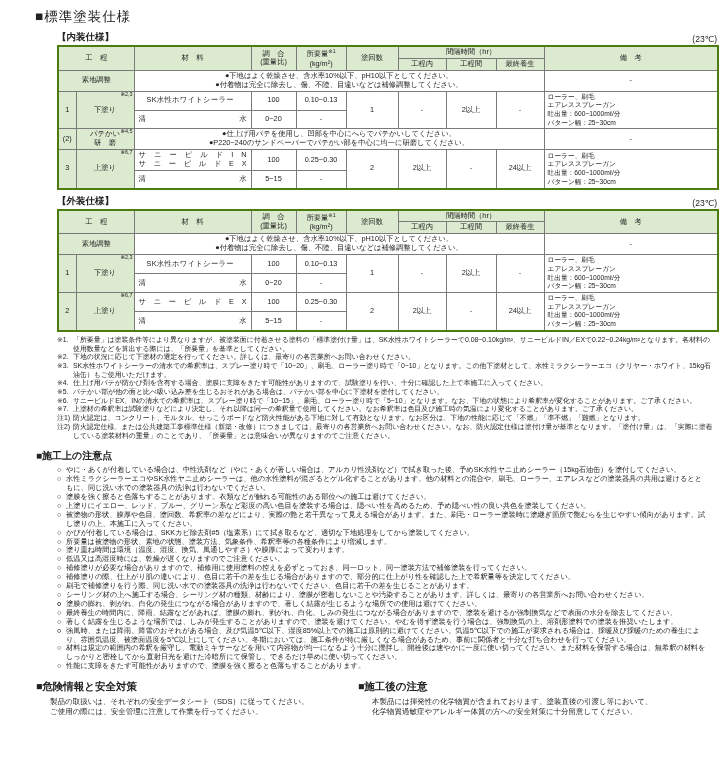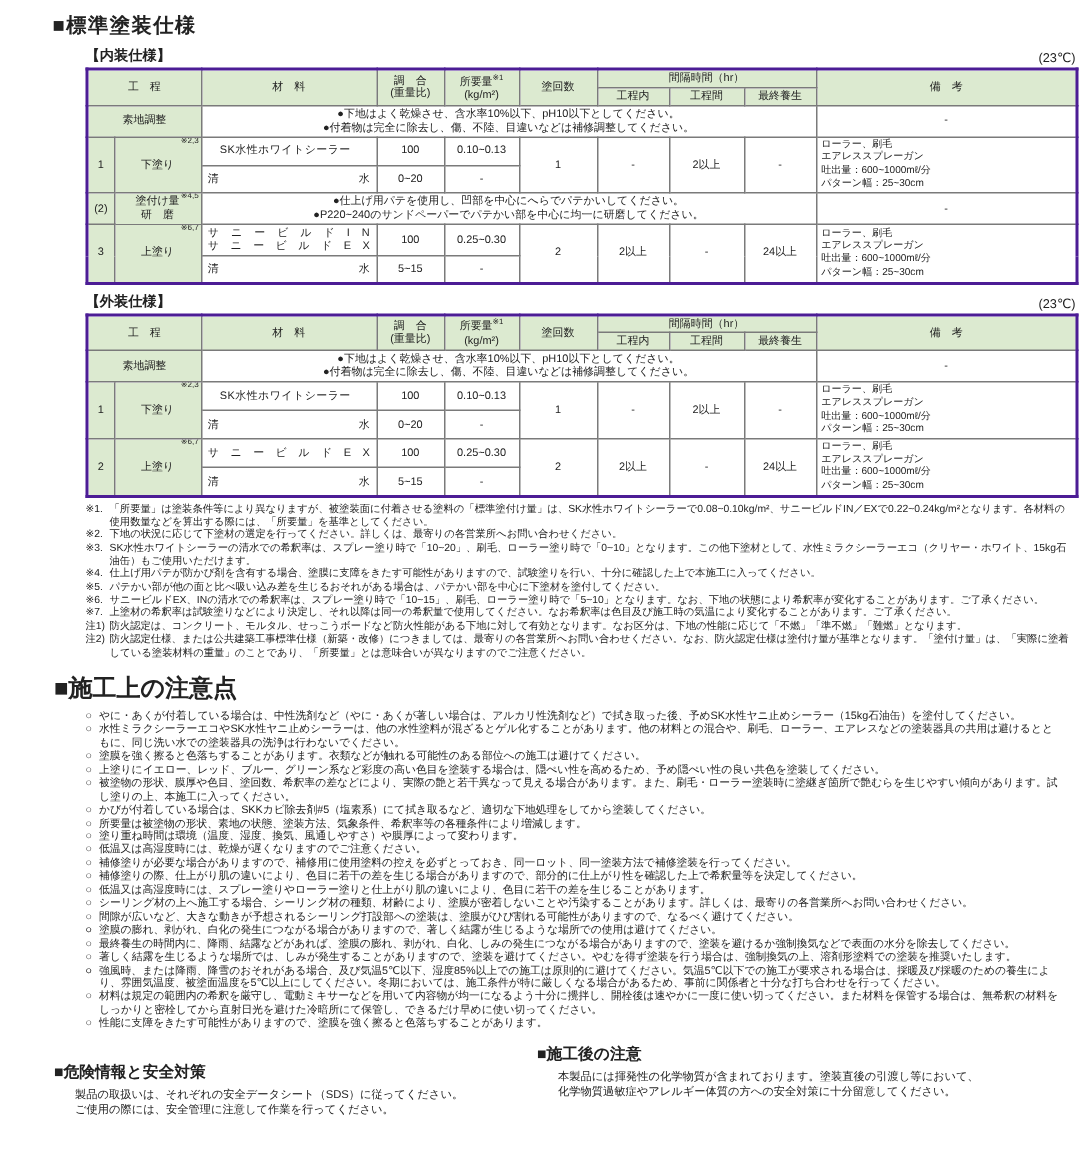--- a/index.html
+++ b/index.html
@@ -1,51 +1,51 @@
 <!DOCTYPE html>
 <html><head>
 <meta charset="utf-8">
 <style>
   html,body{margin:0;padding:0;}
   body{
     width:720px;height:771px;overflow:hidden;background:#ffffff;color:#222;
     font-family:"Liberation Sans","DejaVu Sans",sans-serif;
   }
-  .page-title{font-size:13.5px;font-weight:bold;margin:8px 12px 2px 35px;letter-spacing:1px;}
+  .page-title{font-size:13.5px;font-weight:normal;margin:8px 12px 2px 35px;letter-spacing:1px;}
   .tbl-head{display:flex;justify-content:space-between;align-items:flex-end;margin:5px 0 1px 57px;width:660px;}
   .tbl-label{font-size:9.5px;font-weight:bold;}
   .tbl-temp{font-size:8.5px;}
-  table.spec{border-collapse:collapse;table-layout:fixed;width:660px;margin-left:57px;border:2px solid #4c1d95;}
+  table.spec{border-collapse:collapse;table-layout:fixed;width:660px;margin-left:57px;border:2px solid #4d7c0f;}
   .spec th,.spec td{
     border:1px solid #7a7a7a;font-size:7.3px;line-height:1.22;padding:1px 2px;
     text-align:center;vertical-align:middle;font-weight:normal;overflow:hidden;
   }
   .spec thead tr{height:12px;}
   .green{background:#dcead0;}
   .left{text-align:left;}
   .rel{position:relative;}
   .ref-mark{position:absolute;top:0;right:1px;font-size:5.4px;line-height:1;}
   .sup{font-size:5.2px;vertical-align:super;}
   .mat-line{text-align:left;padding-left:10px;letter-spacing:0.3px;}
   .spread-line{display:flex;justify-content:space-between;padding:0 2px;text-align:left;}
   td.rem{padding-left:3px;}
   td.rem div{text-align:left;font-size:6.7px;line-height:1.3;letter-spacing:0;}
   .mat-row{height:18px;}
   .fnotes{margin:4px 0 0 57px;width:659px;}
   .fn{display:flex;font-size:6.9px;line-height:8.7px;}
   .fn .tag{flex:0 0 16px;}
   .fn .tx{flex:1;}
-  .section-title{font-size:16px;font-weight:bold;margin:9px 0 3px 36px;}
+  .section-title{font-size:10px;font-weight:bold;margin:9px 0 3px 36px;}
   .cautions{margin-left:57px;width:650px;}
   .ci{position:relative;padding-left:9px;font-size:7.2px;line-height:8.9px;}
   .ci .marker{position:absolute;left:0;top:0;}
   .bottom{display:flex;margin:9px 0 0 36px;}
   .bcol h3{font-size:10.5px;font-weight:bold;margin:0 0 3px 0;}
   .bcol p{font-size:7.5px;line-height:1.38;margin:0 0 0 14px;white-space:pre-line;}
-  .bcol.left-col{width:322px;margin-top:12px;}
+  .bcol.left-col{width:322px;}
   .bcol.right-col{width:356px;}
 </style>
 </head>
 <body>
 
 <div class="page-title">■標準塗装仕様</div>
 
 <div class="tbl-head">
   <span class="tbl-label">【内装仕様】</span>
   <span class="tbl-temp">(23℃)</span>
@@ -124,21 +124,21 @@
               <span>水</span>
             </div>
           </td>
           <td>0~20</td>
           <td>-</td>
         </tr>
         <tr>
           <td class="green">(2)</td>
           <td class="green rel">
             <span class="ref-mark">※4,5</span>
-            <div>塗付け量</div>
+            <div>パテかい</div>
             <div>研　磨</div>
           </td>
           <td class="left" colspan="7">
             <div>●仕上げ用パテを使用し、凹部を中心にへらでパテかいしてください。</div>
             <div>●P220~240のサンドペーパーでパテかい部を中心に均一に研磨してください。</div>
           </td>
           <td>-</td>
         </tr>
         <tr class="mat-row">
           <td class="green" rowspan="2">3</td>
@@ -366,23 +366,23 @@
     <div class="ci"><div class="marker">○</div><span>水性ミラクシーラーエコやSK水性ヤニ止めシーラーは、他の水性塗料が混ざるとゲル化することがあります。他の材料との混合や、刷毛、ローラー、エアレスなどの塗装器具の共用は避けるとともに、同じ洗い水での塗装器具の洗浄は行わないでください。</span></div>
     <div class="ci"><div class="marker">○</div><span>塗膜を強く擦ると色落ちすることがあります。衣類などが触れる可能性のある部位への施工は避けてください。</span></div>
     <div class="ci"><div class="marker">○</div><span>上塗りにイエロー、レッド、ブルー、グリーン系など彩度の高い色目を塗装する場合は、隠ぺい性を高めるため、予め隠ぺい性の良い共色を塗装してください。</span></div>
     <div class="ci"><div class="marker">○</div><span>被塗物の形状、膜厚や色目、塗回数、希釈率の差などにより、実際の艶と若干異なって見える場合があります。また、刷毛・ローラー塗装時に塗継ぎ箇所で艶むらを生じやすい傾向があります。試し塗りの上、本施工に入ってください。</span></div>
     <div class="ci"><div class="marker">○</div><span>かびが付着している場合は、SKKカビ除去剤#5（塩素系）にて拭き取るなど、適切な下地処理をしてから塗装してください。</span></div>
     <div class="ci"><div class="marker">○</div><span>所要量は被塗物の形状、素地の状態、塗装方法、気象条件、希釈率等の各種条件により増減します。</span></div>
     <div class="ci"><div class="marker">○</div><span>塗り重ね時間は環境（温度、湿度、換気、風通しやすさ）や膜厚によって変わります。</span></div>
     <div class="ci"><div class="marker">○</div><span>低温又は高湿度時には、乾燥が遅くなりますのでご注意ください。</span></div>
     <div class="ci"><div class="marker">○</div><span>補修塗りが必要な場合がありますので、補修用に使用塗料の控えを必ずとっておき、同一ロット、同一塗装方法で補修塗装を行ってください。</span></div>
     <div class="ci"><div class="marker">○</div><span>補修塗りの際、仕上がり肌の違いにより、色目に若干の差を生じる場合がありますので、部分的に仕上がり性を確認した上で希釈量等を決定してください。</span></div>
-    <div class="ci"><div class="marker">○</div><span>低温又は高湿度時には、スプレー塗りやローラー塗りと仕上がり肌の違いにより、色目に若干の差を生じることがあります。</span></div>
+    <div class="ci"><div class="marker">○</div><span>刷毛で補修塗りを行う際、同じ洗い水での塗装器具の洗浄は行わないでください、色目に若干の差を生じることがあります。</span></div>
     <div class="ci"><div class="marker">○</div><span>シーリング材の上へ施工する場合、シーリング材の種類、材齢により、塗膜が密着しないことや汚染することがあります。詳しくは、最寄りの各営業所へお問い合わせください。</span></div>
-    <div class="ci"><div class="marker">○</div><span>間隙が広いなど、大きな動きが予想されるシーリング打設部への塗装は、塗膜がひび割れる可能性がありますので、なるべく避けてください。</span></div>
+    <div class="ci"><div class="marker">○</div></div>
     <div class="ci"><div class="marker">○</div></div>
     <div class="ci"><div class="marker">○</div><span>塗膜の膨れ、剥がれ、白化の発生につながる場合がありますので、著しく結露が生じるような場所での使用は避けてください。</span></div>
     <div class="ci"><div class="marker">○</div><span>最終養生の時間内に、降雨、結露などがあれば、塗膜の膨れ、剥がれ、白化、しみの発生につながる場合がありますので、塗装を避けるか強制換気などで表面の水分を除去してください。</span></div>
     <div class="ci"><div class="marker">○</div><span>著しく結露を生じるような場所では、しみが発生することがありますので、塗装を避けてください。やむを得ず塗装を行う場合は、強制換気の上、溶剤形塗料での塗装を推奨いたします。</span></div>
     <div class="ci"><div class="marker">○</div></div>
     <div class="ci"><div class="marker">○</div><span>強風時、または降雨、降雪のおそれがある場合、及び気温5℃以下、湿度85%以上での施工は原則的に避けてください。気温5℃以下での施工が要求される場合は、採暖及び採暖のための養生により、雰囲気温度、被塗面温度を5℃以上にしてください。冬期においては、施工条件が特に厳しくなる場合があるため、事前に関係者と十分な打ち合わせを行ってください。</span></div>
     <div class="ci"><div class="marker">○</div><span>材料は規定の範囲内の希釈を厳守し、電動ミキサーなどを用いて内容物が均一になるよう十分に攪拌し、開栓後は速やかに一度に使い切ってください。また材料を保管する場合は、無希釈の材料をしっかりと密栓してから直射日光を避けた冷暗所にて保管し、できるだけ早めに使い切ってください。</span></div>
     <div class="ci"><div class="marker">○</div><span>性能に支障をきたす可能性がありますので、塗膜を強く擦ると色落ちすることがあります。</span></div>
   </div>
 

